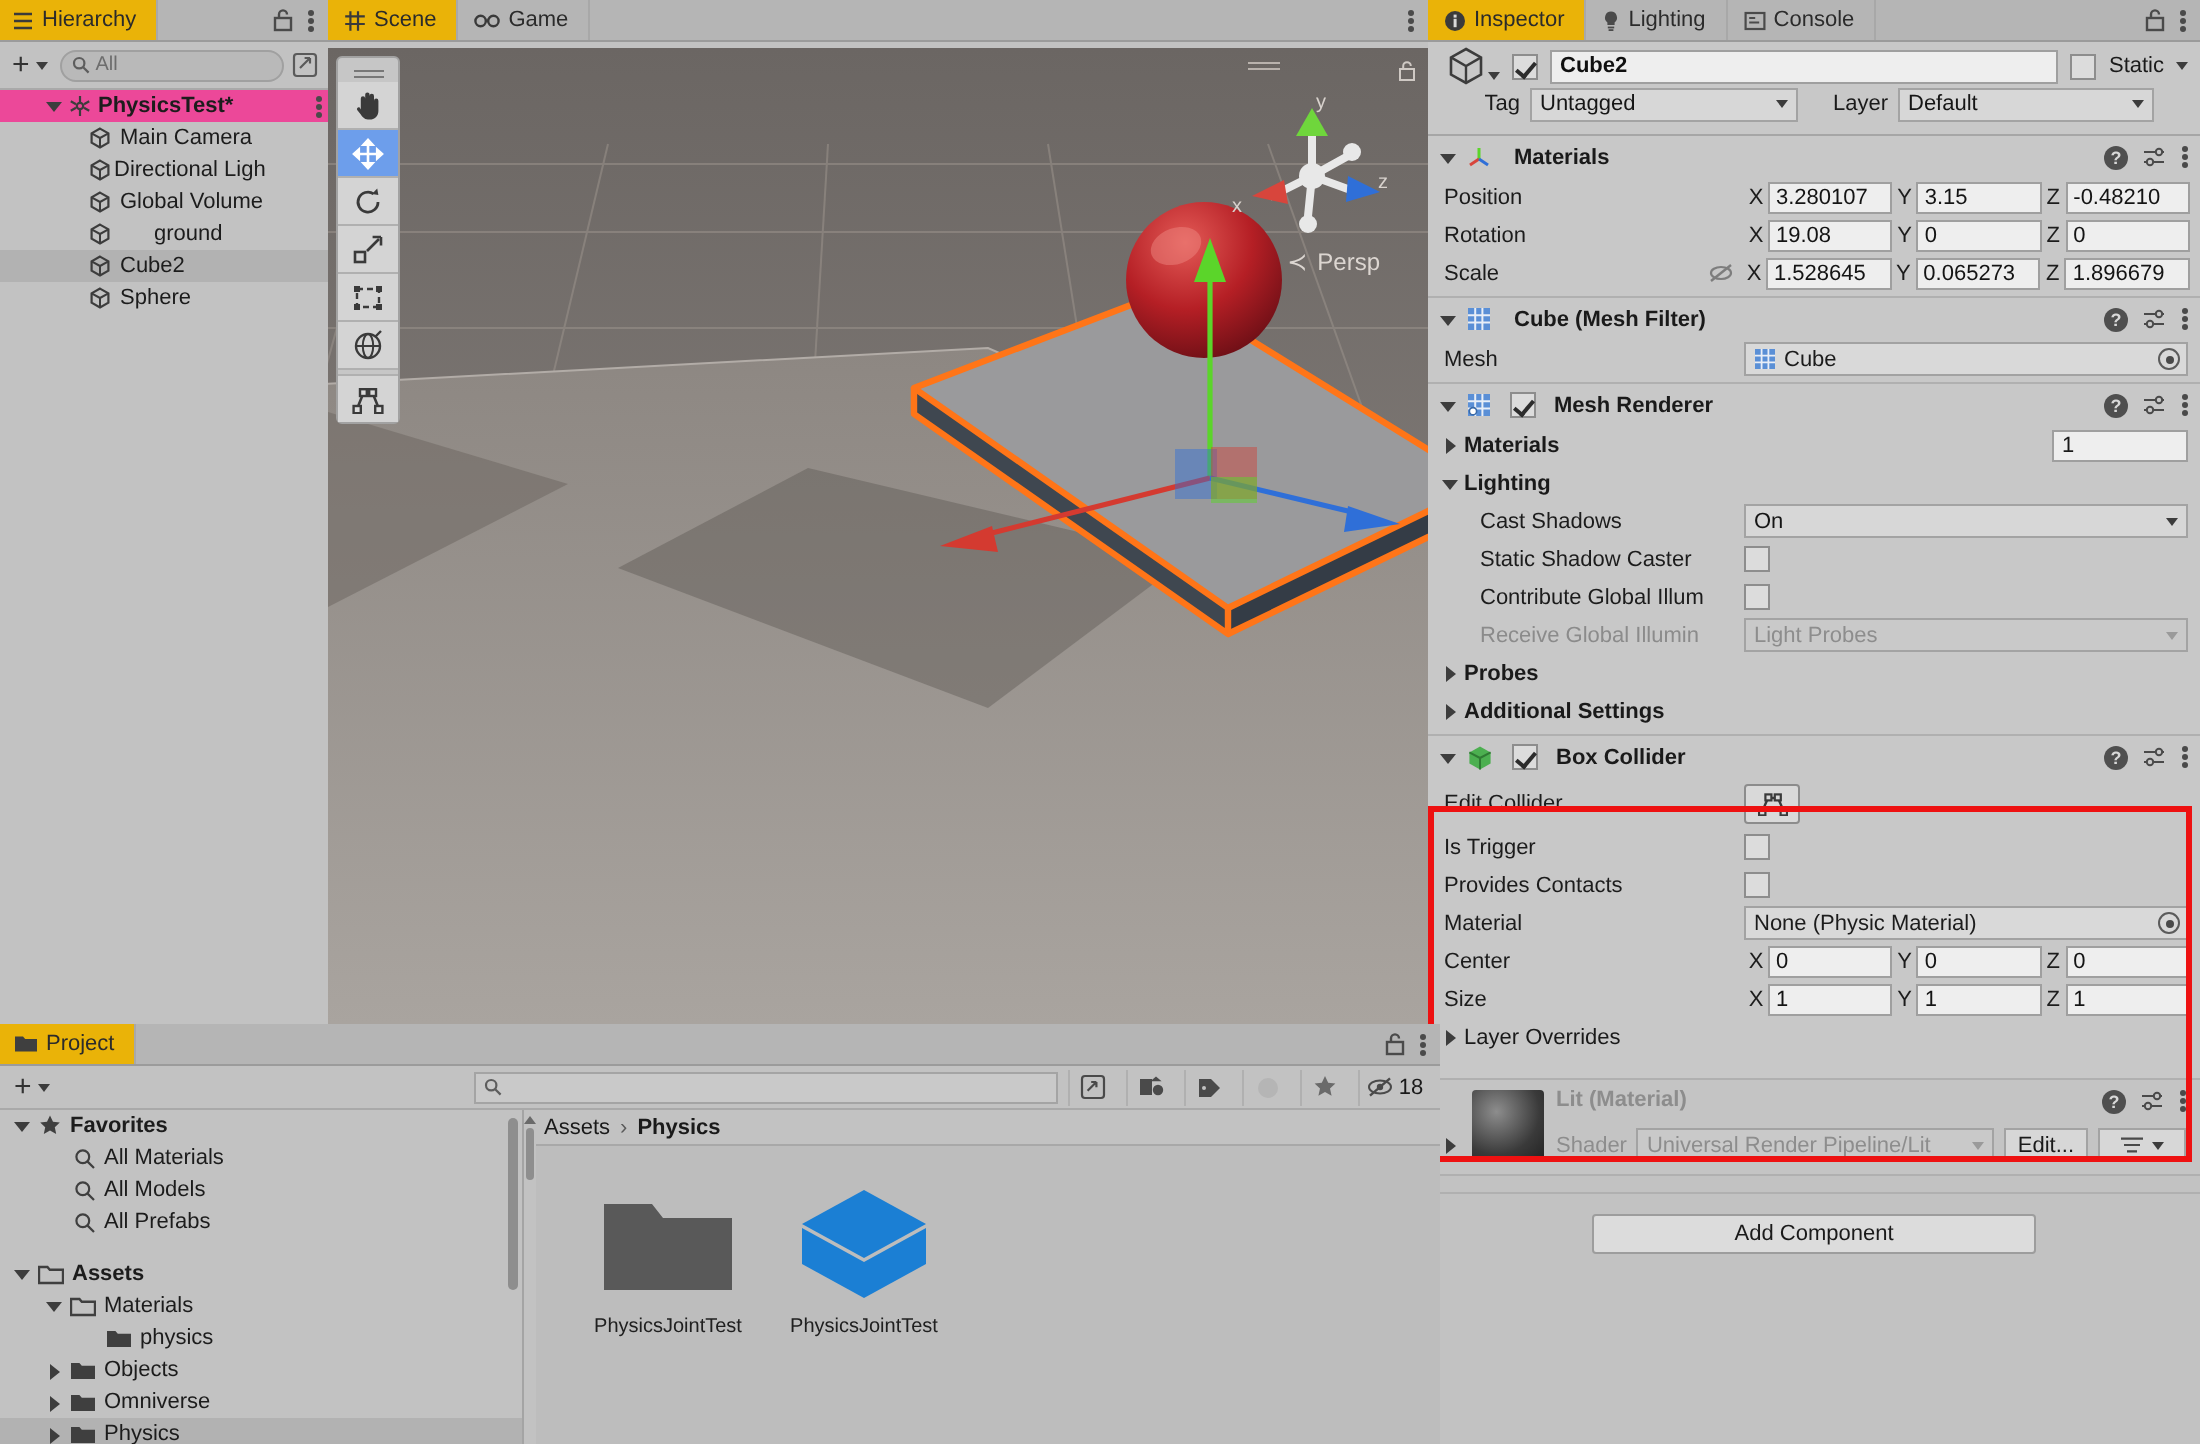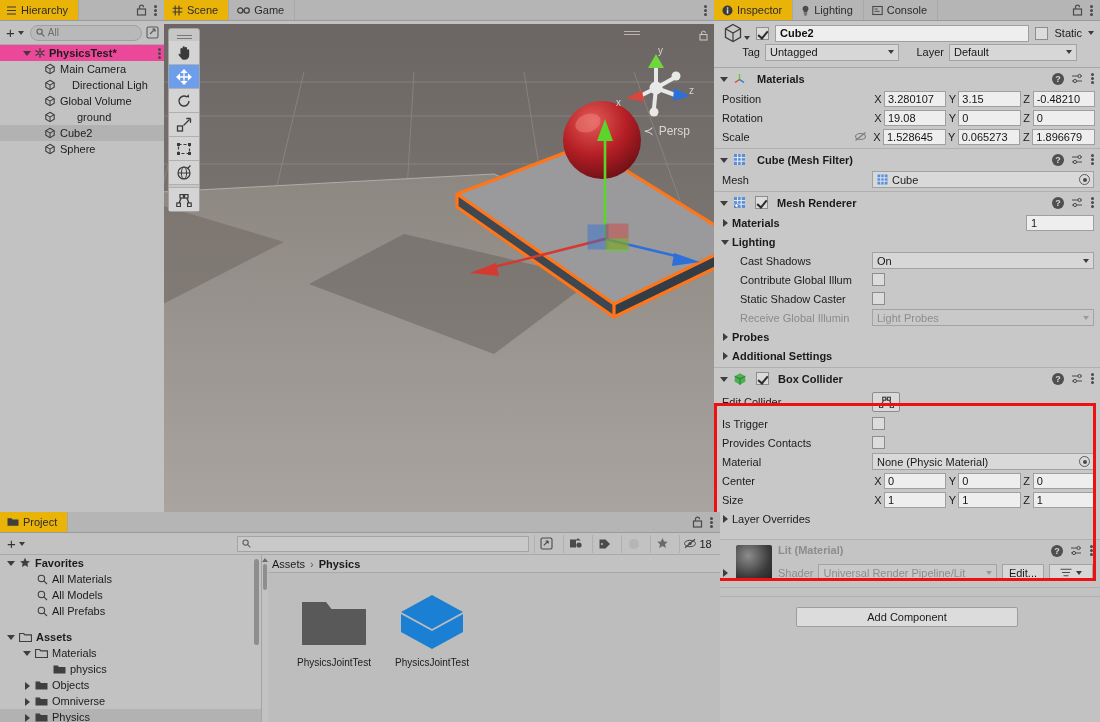--- a/index.html
+++ b/index.html
@@ -219,21 +219,21 @@
               <path d="M1.8 3.7L6 6l4.2-2.3M6 6v4.7" fill="none" stroke="#3c3c3c" stroke-width="1"></path>
             </svg>
             <span style="margin-left:4px">Main Camera</span>
           </div>
           <div class="hrow">
             <span style="width:44px"></span>
             <svg width="12" height="12" viewBox="0 0 12 12">
               <path d="M6 1.3l4.2 2.4v4.6L6 10.7 1.8 8.3V3.7z" fill="none" stroke="#3c3c3c" stroke-width="1.1"></path>
               <path d="M1.8 3.7L6 6l4.2-2.3M6 6v4.7" fill="none" stroke="#3c3c3c" stroke-width="1"></path>
             </svg>
-            <span style="margin-left:16px">Directional Ligh</span>
+            <span style="margin-left:1px">Directional Ligh</span>
           </div>
           <div class="hrow">
             <span style="width:44px"></span>
             <svg width="12" height="12" viewBox="0 0 12 12">
               <path d="M6 1.3l4.2 2.4v4.6L6 10.7 1.8 8.3V3.7z" fill="none" stroke="#3c3c3c" stroke-width="1.1"></path>
               <path d="M1.8 3.7L6 6l4.2-2.3M6 6v4.7" fill="none" stroke="#3c3c3c" stroke-width="1"></path>
             </svg>
             <span style="margin-left:4px">Global Volume</span>
           </div>
           <div class="hrow">
@@ -788,25 +788,25 @@
             <span>Lighting</span>
           </div>
           <div class="frow">
             <span class="flabel ind">Cast Shadows</span>
             <span class="dd" style="flex:1;margin-right:6px">
               <span>On</span>
               <span class="caretdown"></span>
             </span>
           </div>
           <div class="frow">
+            <span class="flabel ind">Static Shadow Caster</span>
+            <span class="cb"></span>
+          </div>
+          <div class="frow">
             <span class="flabel ind" style="overflow:hidden;white-space:nowrap">Contribute Global Illum</span>
-            <span class="cb"></span>
-          </div>
-          <div class="frow">
-            <span class="flabel ind">Static Shadow Caster</span>
             <span class="cb"></span>
           </div>
           <div class="frow">
             <span class="flabel ind dis" style="overflow:hidden;white-space:nowrap">Receive Global Illumin</span>
             <span class="dd dis" style="flex:1;margin-right:6px">
               <span>Light Probes</span>
               <span class="caretdown" style="border-top-color:#9a9a9a"></span>
             </span>
           </div>
           <div class="foldrow">

